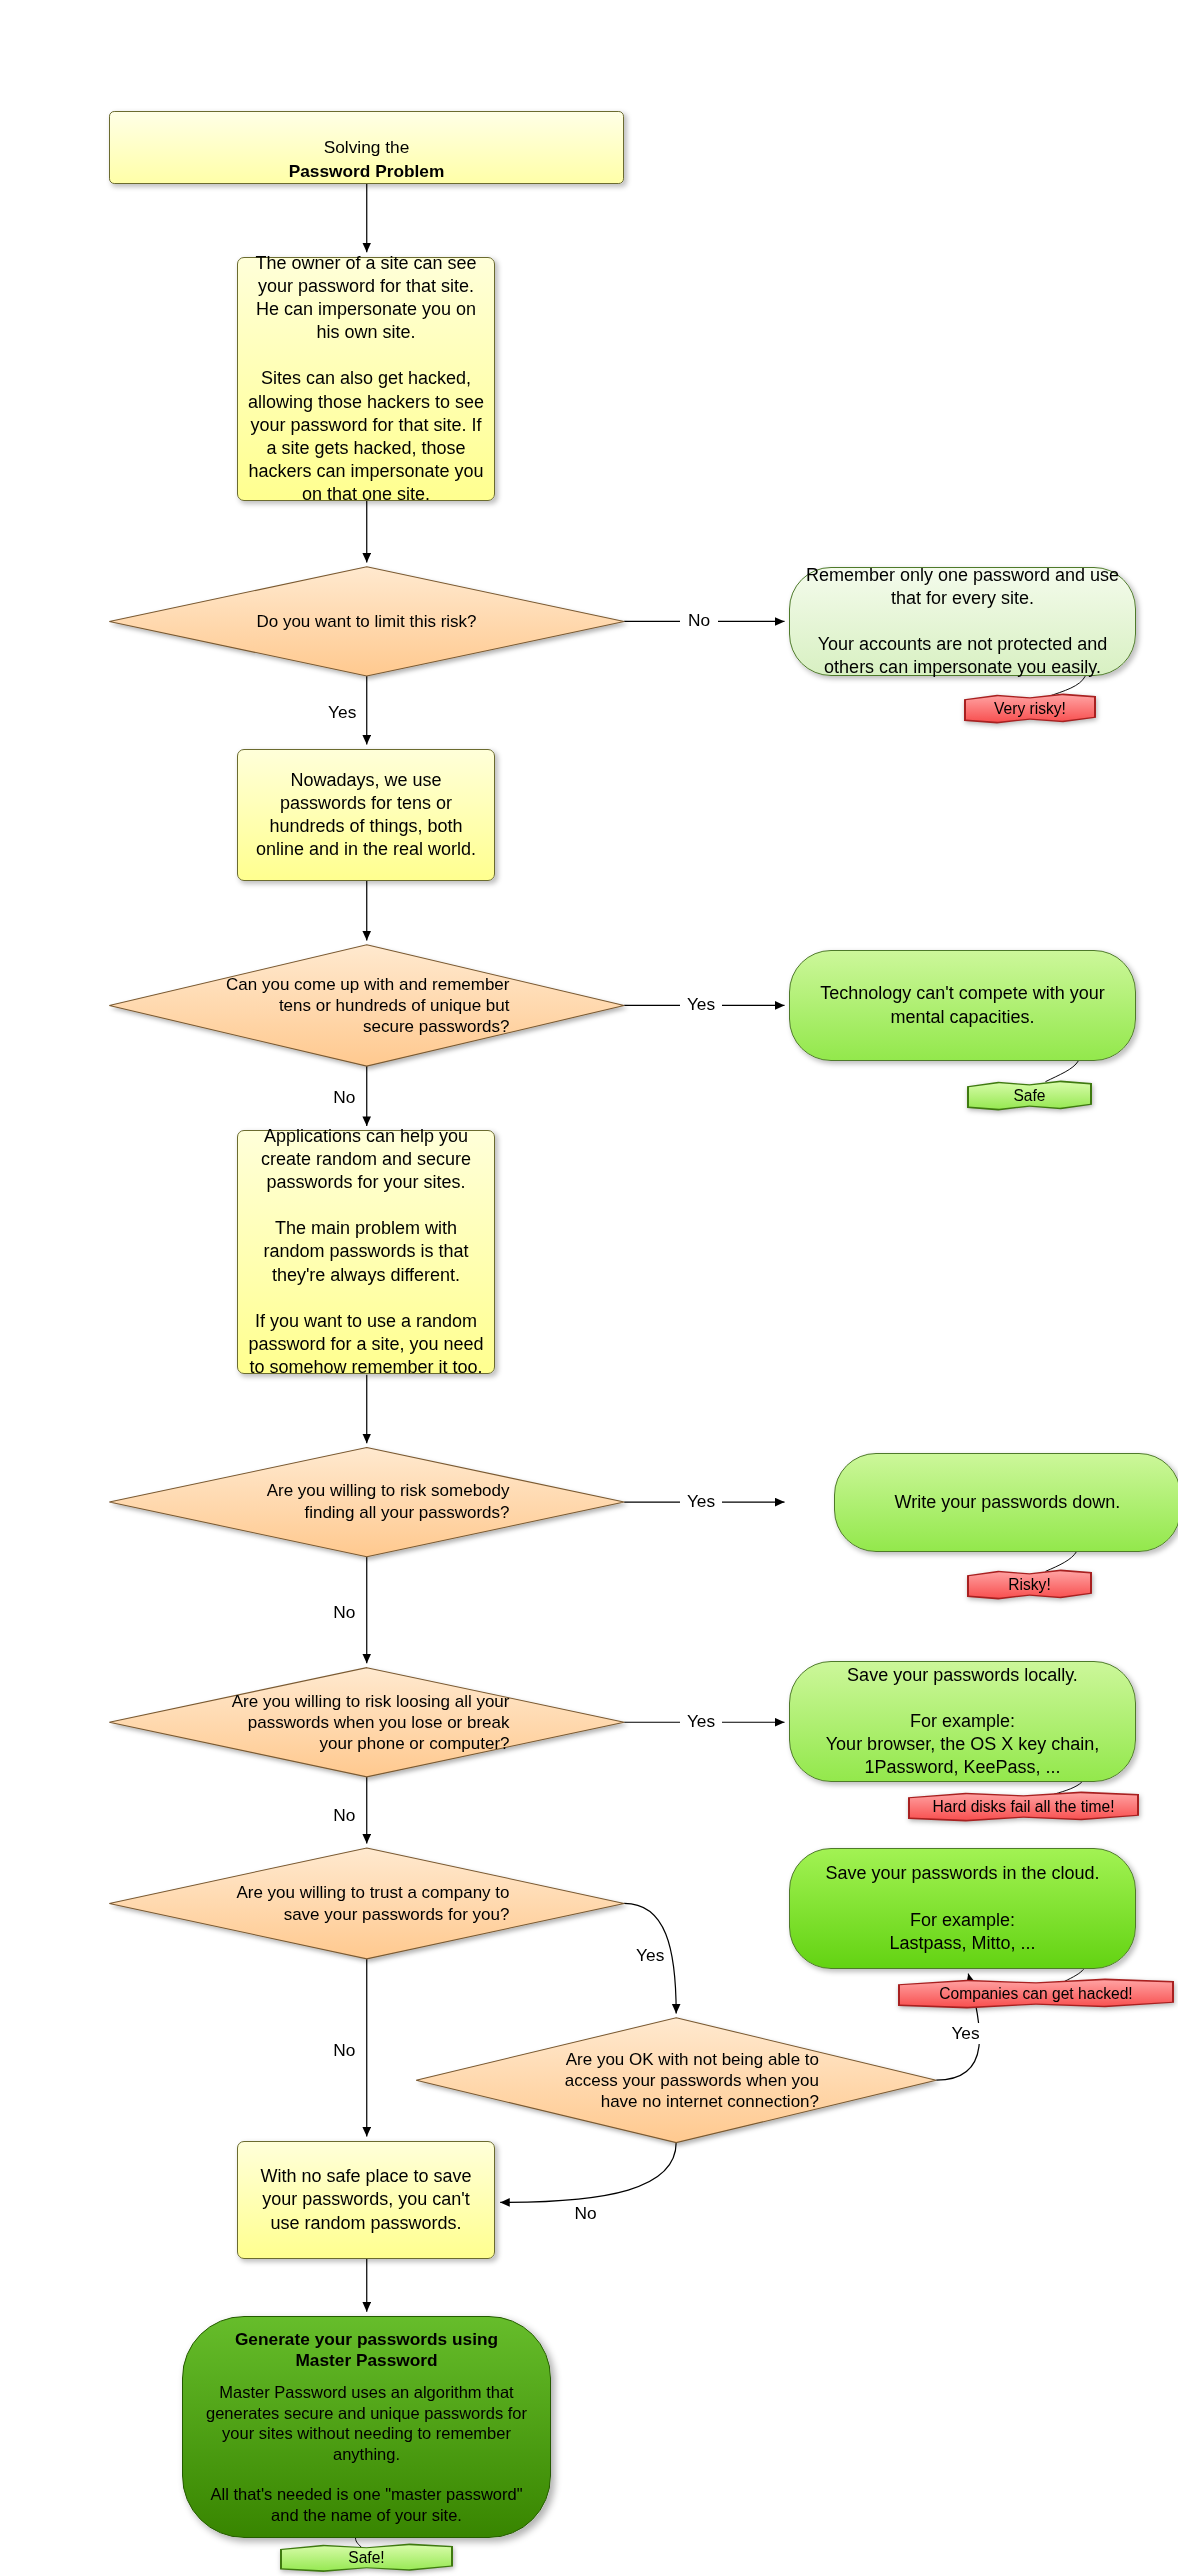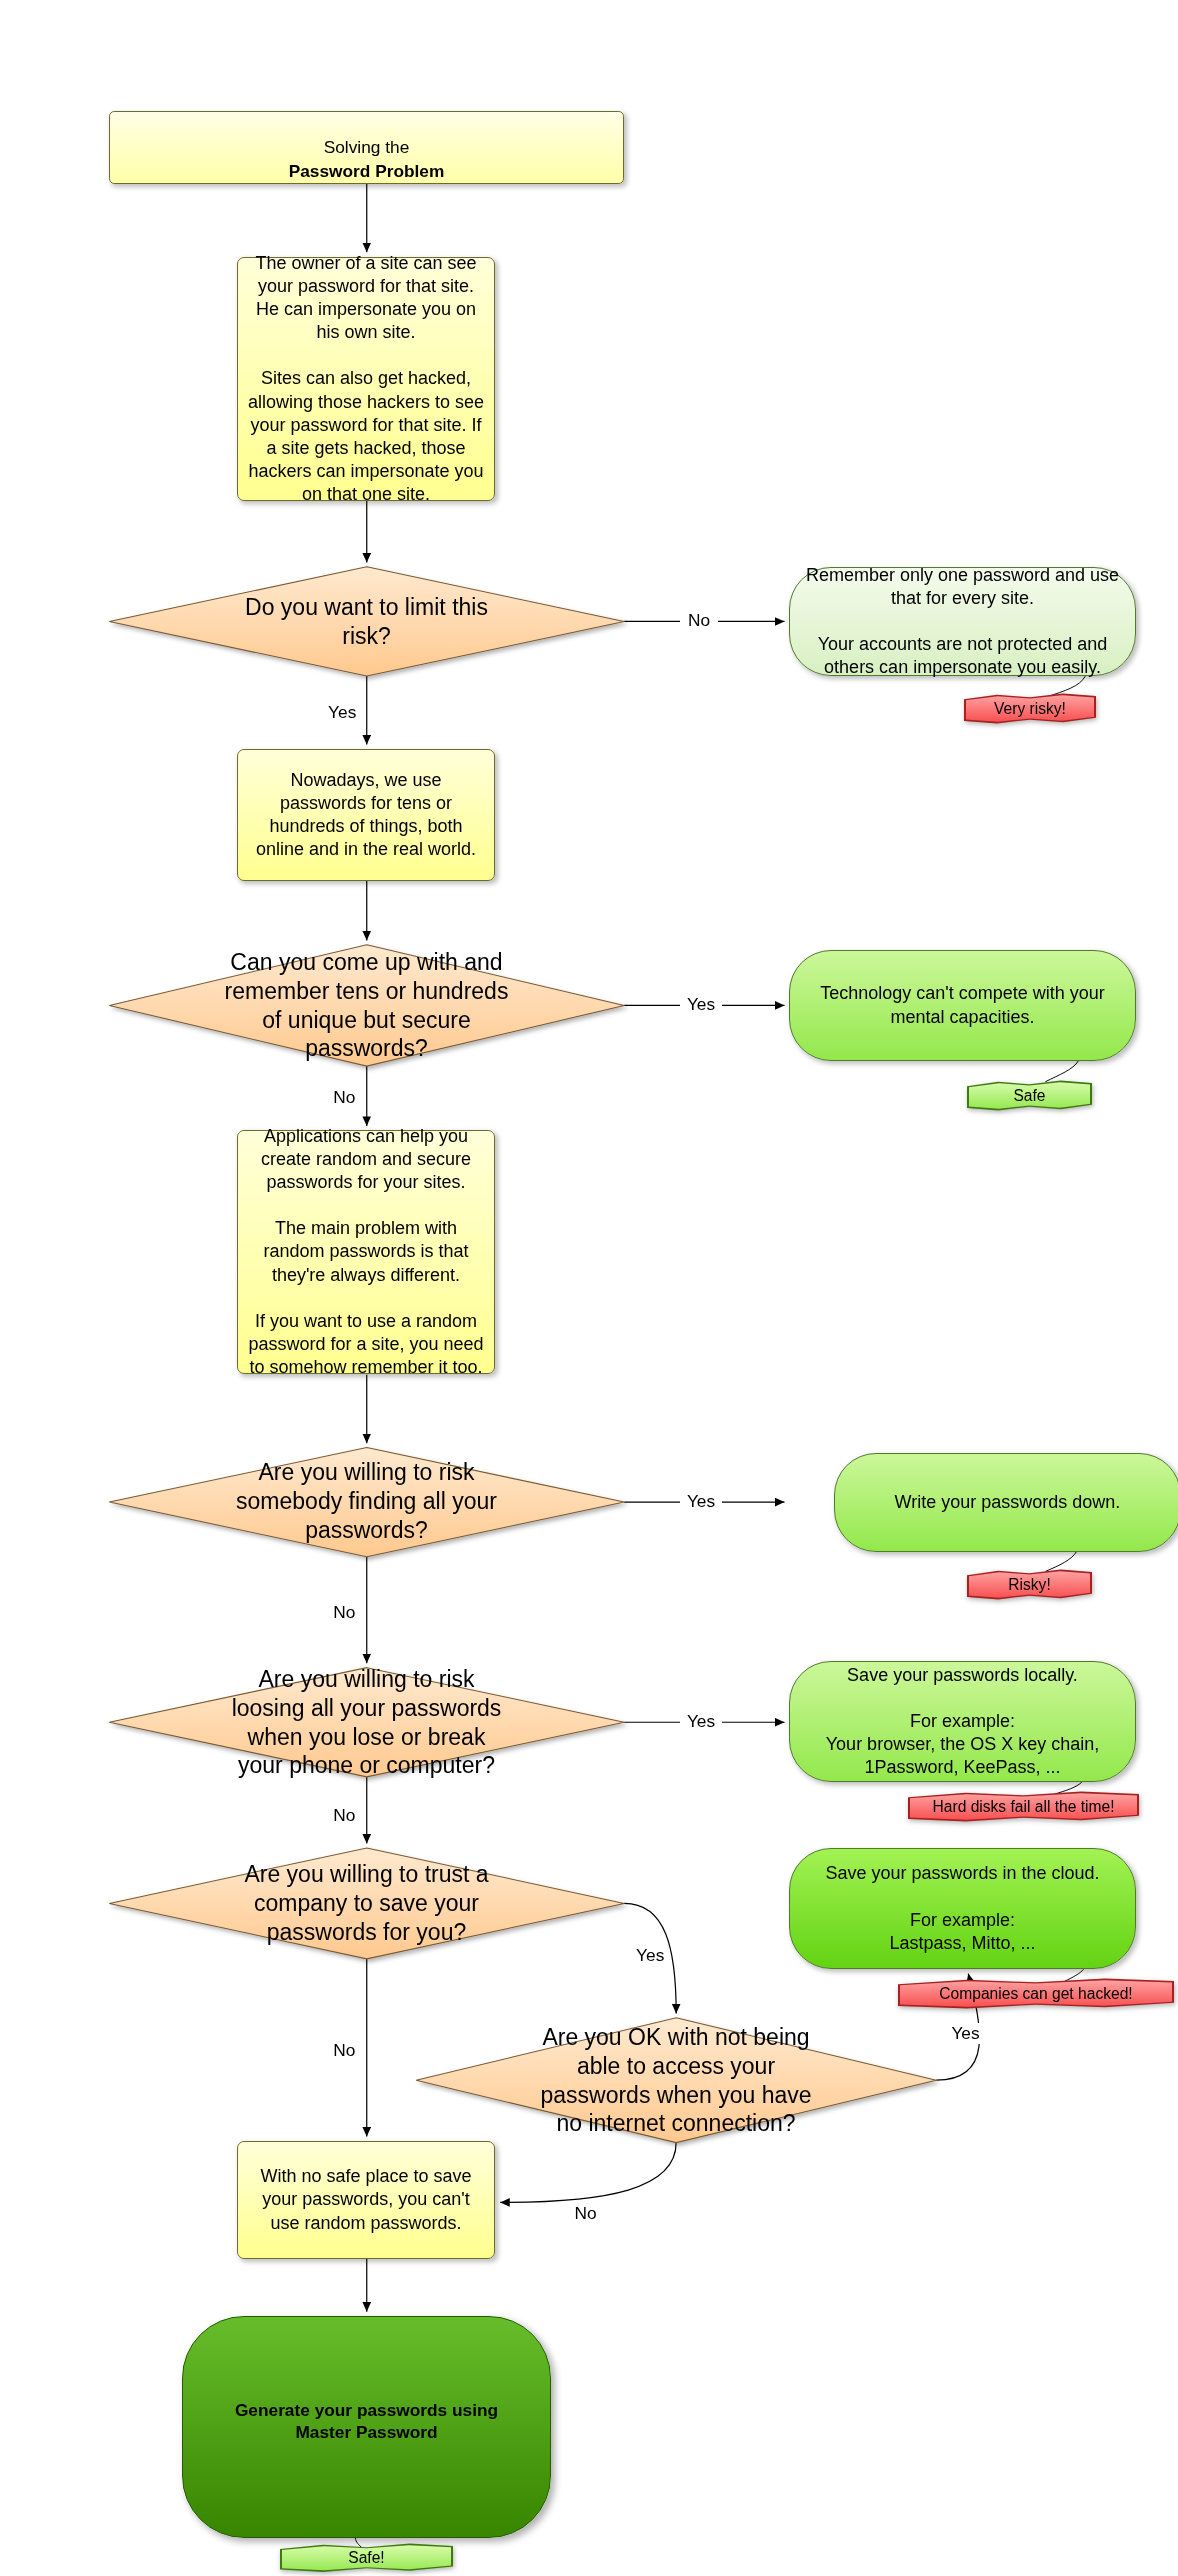--- a/index.html
+++ b/index.html
@@ -31,21 +31,21 @@
 
   .final { background:linear-gradient(180deg,#66bd2b 0%,#388500 100%); border:0.9px solid #245a00; border-radius:62px; box-shadow:3.5px 3.5px 7px rgba(0,0,0,0.3); }
   .final-inner { padding:8.7px 22.5px; }
   .final-title { font-weight:bold; white-space:pre-line; font-size:17.3px; line-height:1.25; margin-bottom:10.4px; }
   .final-body { white-space:pre-line; font-size:16.5px; line-height:1.24; }
 
   .dtext {
     position:absolute; display:flex; align-items:center; justify-content:center;
     text-align:center; pointer-events:none;
   }
-  .dtext .inner { white-space:pre-line; font-size:23px; line-height:1.25; max-width:286px; }
+  .dtext .inner { white-space:pre-line; font-size:17px; line-height:1.25; max-width:286px;text-align:right; }
 
   .elabel {
     position:absolute; font-size:17.3px; line-height:21px; height:21px;
     background:#ffffff; padding:0 1.7px; box-sizing:border-box;
   }
   .elabel.center { text-align:center; }
   .elabel.right { text-align:right; }
 
   .ribbon { position:absolute; height:31px; filter:drop-shadow(1.7px 2.6px 2.6px rgba(0,0,0,0.3)); }
   .ribbon .shape {
@@ -179,20 +179,23 @@
 </div>
 
 <div class="node note" style="left:237px;top:2141px;width:258px;height:118px;">
   <div class="node-text">With no safe place to save your passwords, you can't use random passwords.</div>
 </div>
 
 <div class="node final" style="left:182px;top:2316px;width:369px;height:222px;">
   <div class="final-inner">
     <div class="final-title">Generate your passwords using
 Master Password</div>
+    <div class="final-body">Master Password uses an algorithm that generates secure and unique passwords for your sites without needing to remember anything.
+
+All that's needed is one "master password" and the name of your site.</div>
   </div>
 </div>
 
 <div class="dtext" style="left:109px;top:567px;width:515px;height:109px;">
   <div class="inner">Do you want to limit this risk?</div>
 </div>
 <div class="dtext" style="left:109px;top:945px;width:515px;height:121px;">
   <div class="inner">Can you come up with and remember tens or hundreds of unique but secure passwords?</div>
 </div>
 <div class="dtext" style="left:109px;top:1447px;width:515px;height:109px;">

